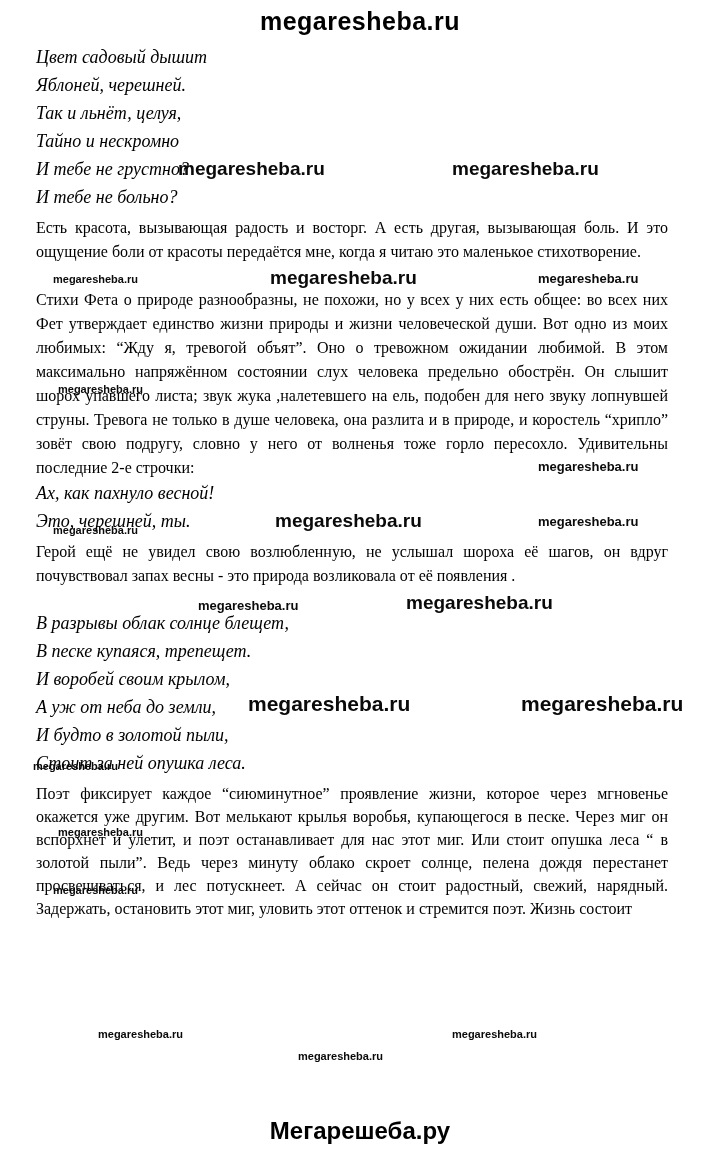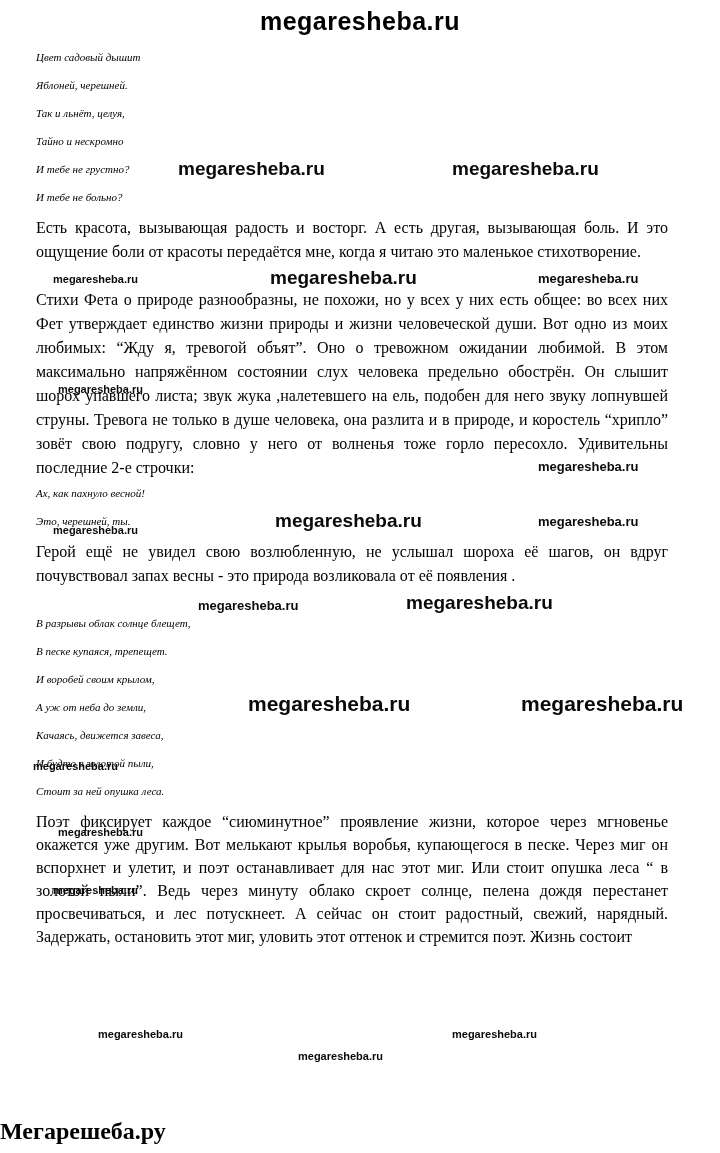--- a/index.html
+++ b/index.html
@@ -18,21 +18,21 @@
     font-weight: 700;
     font-size: 25px;
     line-height: 30px;
     text-align: center;
     margin: 0 0 12px 0;
     letter-spacing: 0.5px;
   }
 
   .poem-line {
     font-style: italic;
-    font-size: 11px;
+    font-size: 18px;
     line-height: 19px;
     margin: 0 0 9px 0;
   }
 
   .para {
     font-size: 16px;
     line-height: 24px;
     text-align: justify;
     margin: 0 16px 4px 0;
   }
@@ -52,21 +52,22 @@
   .abs { position: absolute; }
   .ov  { position: absolute; }
   .wm-xs { font-size: 11px; }
   .wm-sm { font-size: 13px; }
   .wm-lg { font-size: 19px; }
   .wm-xl { font-size: 21px; }
 
   .footer-title {
     position: absolute;
     left: 0; right: 0; bottom: 8px;
-    font-family: Liberation Serif, serif;
+    text-align: center;
+    font-family: Liberation Sans, sans-serif;
     font-weight: 700;
     font-size: 24px;
   }
 </style>
 </head>
 <body>
 
 <div class="page">
 
   <div class="site-header">megaresheba.ru</div>
@@ -113,21 +114,20 @@
   <p class="poem-line">В разрывы облак солнце блещет,</p>
   <p class="poem-line">В песке купаяся, трепещет.</p>
   <p class="poem-line">И воробей своим крылом,</p>
 
   <div class="line-row">
     <p class="poem-line">А уж от неба до земли,</p>
     <span class="wm wm-xl abs" style="left:212px; top:-6px;">megaresheba.ru</span>
     <span class="wm wm-xl abs" style="left:485px; top:-6px;">megaresheba.ru</span>
   </div>
 
-  <p class="poem-line">Качаясь, движется завеса,</p>
   <p class="poem-line">И будто в золотой пыли,</p>
   <p class="poem-line">Стоит за ней опушка леса.</p>
 
   <p class="para tight mt0">Поэт фиксирует каждое “сиюминутное” проявление жизни, которое через мгновенье окажется уже другим. Вот мелькают крылья воробья, купающегося в песке. Через миг он вспорхнет и улетит, и поэт останавливает для нас этот миг. Или стоит опушка леса “ в золотой пыли”. Ведь через минуту облако скроет солнце, пелена дождя перестанет просвечиваться, и лес потускнеет. А сейчас он стоит радостный, свежий, нарядный. Задержать, остановить этот миг, уловить этот оттенок и стремится поэт. Жизнь состоит</p>
 
 </div>
 
 <span class="wm wm-xs ov" style="left:58px;  top:383px;">megaresheba.ru</span>
 <span class="wm wm-sm ov" style="left:538px; top:459px;">megaresheba.ru</span>
 <span class="wm wm-xs ov" style="left:53px;  top:524px;">megaresheba.ru</span>

